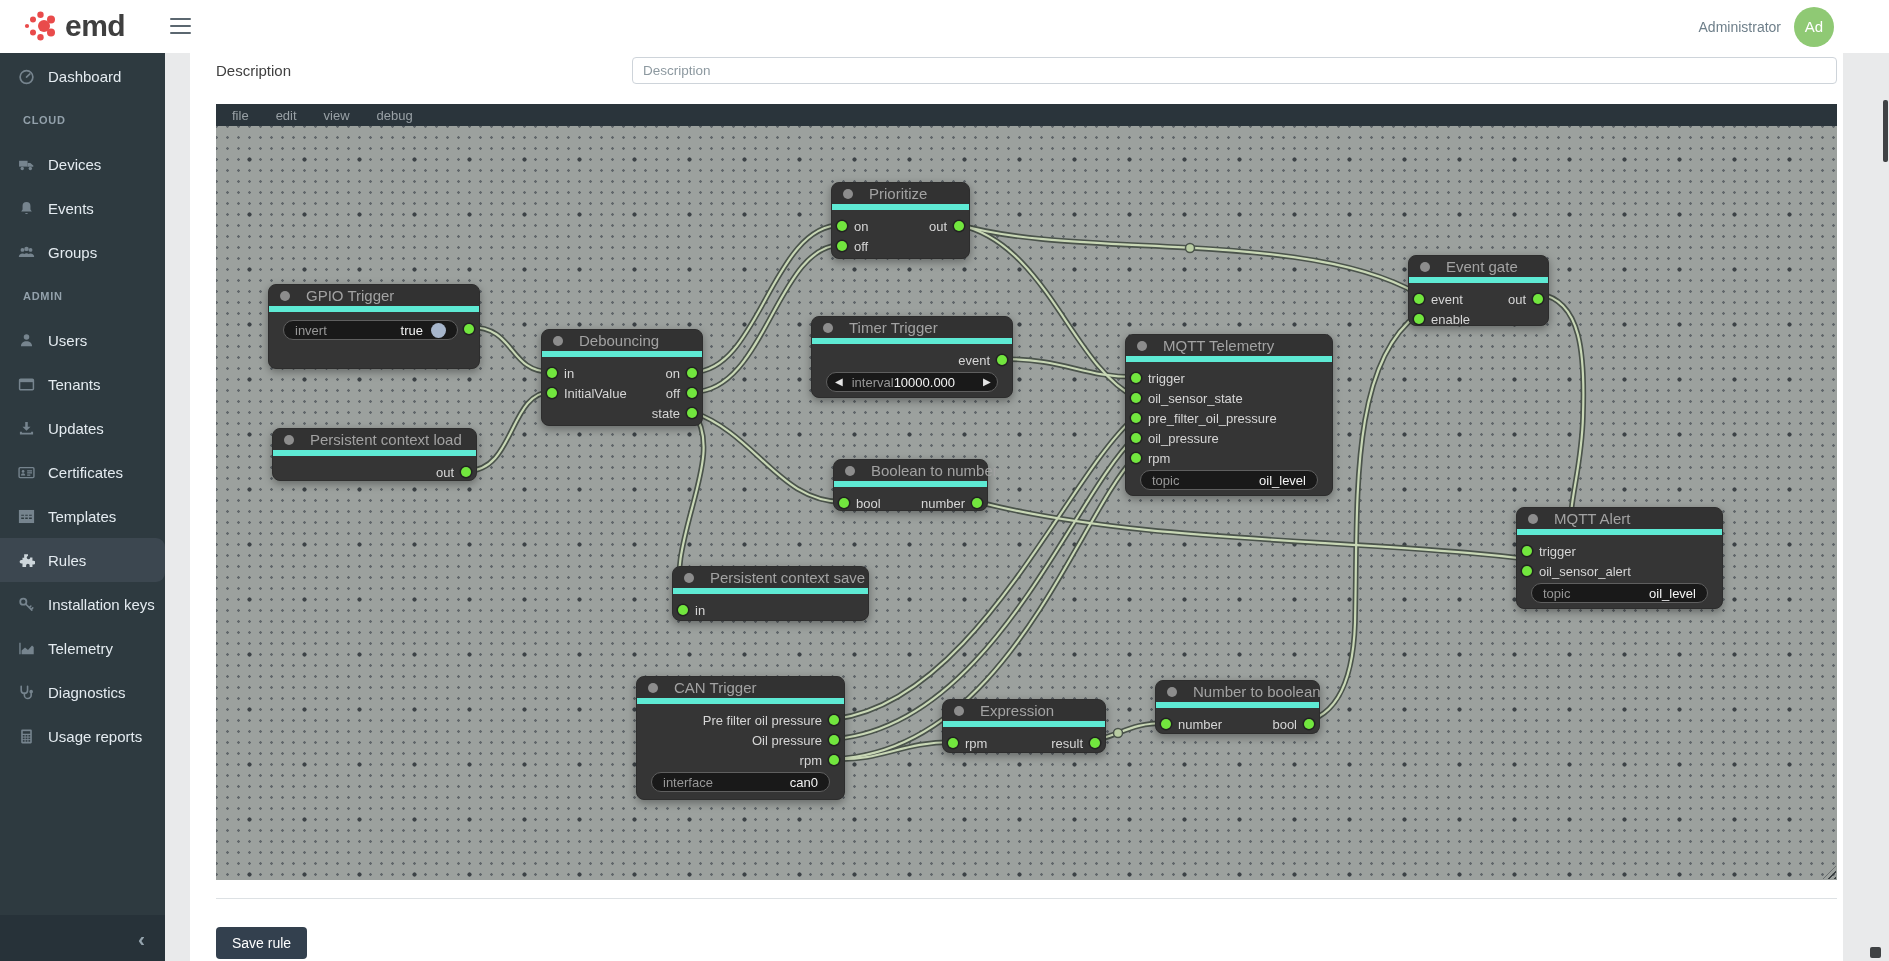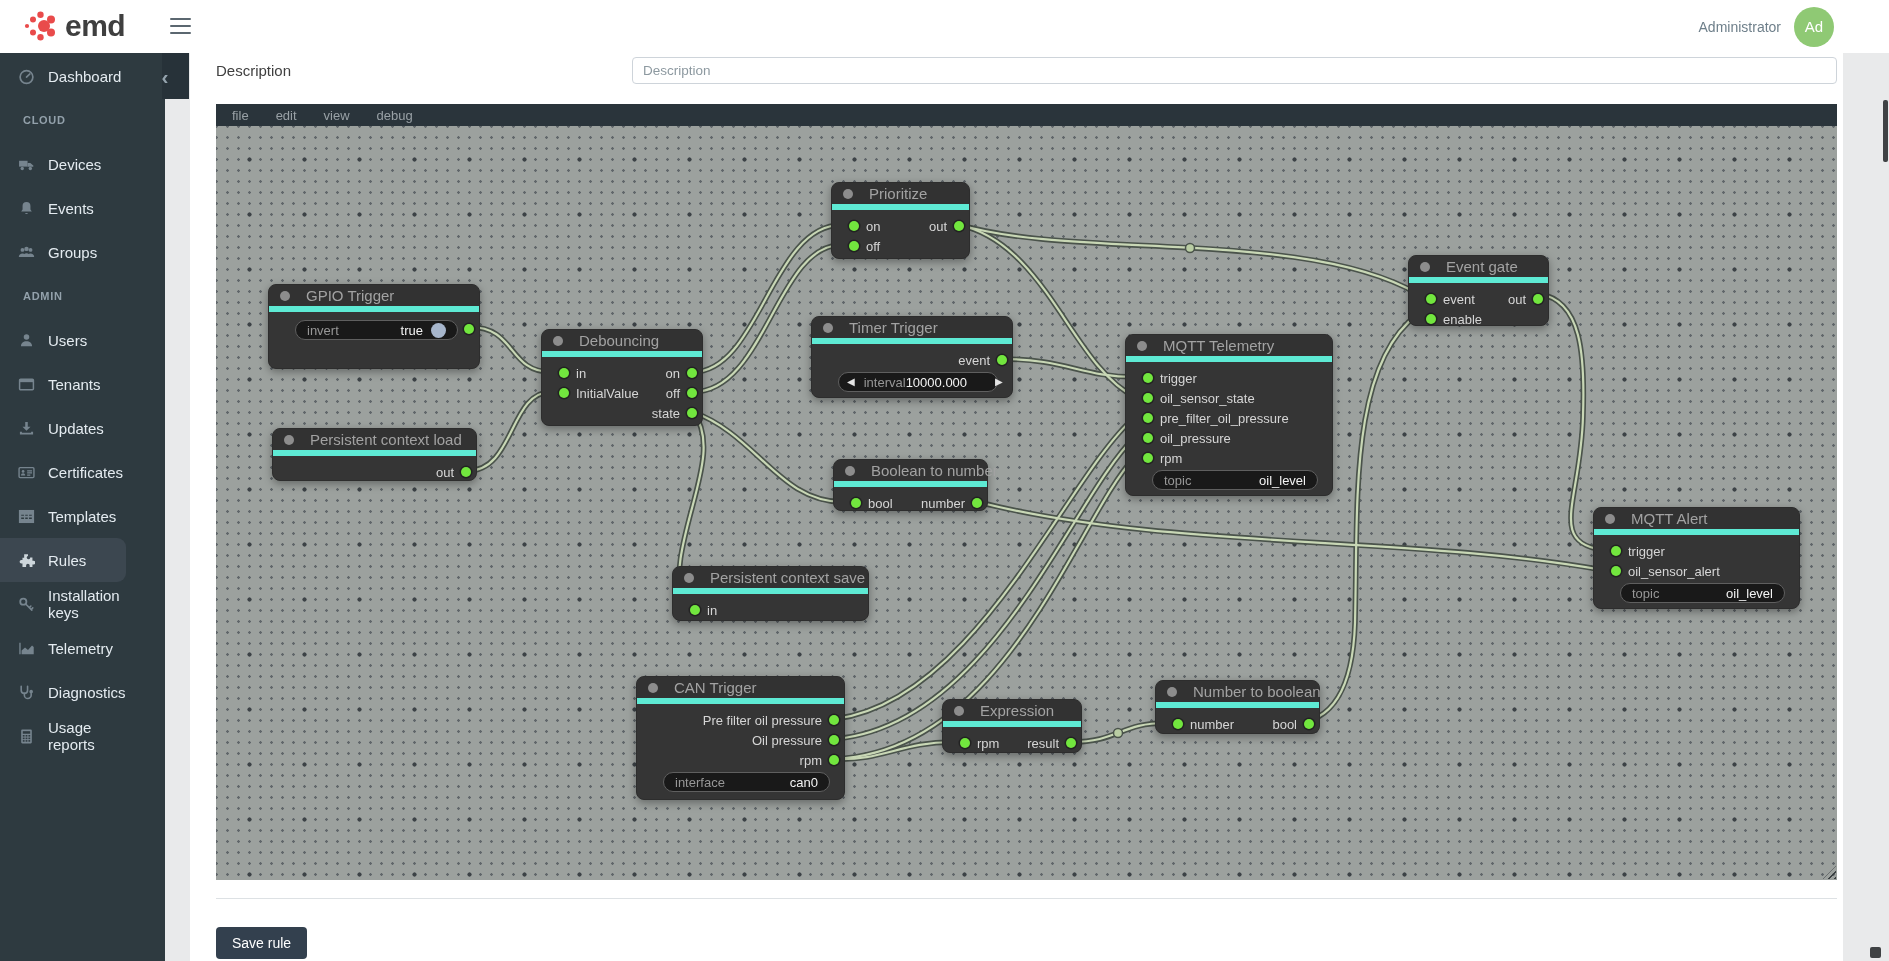--- a/index.html
+++ b/index.html
@@ -10,21 +10,21 @@
   .topbar{position:absolute;top:0;left:0;width:1889px;height:53px;background:#ffffff;z-index:6;}
   .logo{position:absolute;left:24px;top:10px;display:flex;align-items:center;gap:7px;}
   .logo-text{font-size:30px;font-weight:700;color:#3f3f3f;letter-spacing:-0.5px;line-height:32px;}
   .hamburger{position:absolute;left:170px;top:18px;width:21px;height:16px;display:flex;flex-direction:column;justify-content:space-between;cursor:pointer;}
   .hamburger span{display:block;height:2px;background:#5b6770;border-radius:1px;}
   .topbar-right{position:absolute;right:55px;top:0;height:53px;display:flex;align-items:center;gap:13px;}
   .user-name{font-size:14px;color:#6e7f8a;}
   .avatar{width:40px;height:40px;border-radius:50%;background:#8fc974;color:#fff;font-size:15px;display:flex;align-items:center;justify-content:center;}
 
   
-  .sidebar{position:absolute;top:53px;left:0;width:165px;height:908px;background:#2e3a40;z-index:5;display:flex;flex-direction:row;gap:36px;}
+  .sidebar{position:absolute;top:53px;left:0;width:165px;height:908px;background:#2e3a40;z-index:5;display:flex;flex-direction:column;gap:36px;}
   .sb-nav{flex:1;padding-top:1px;}
   .sb-item{height:44px;display:flex;align-items:center;padding-left:17px;gap:13px;cursor:pointer;}
   .sb-item.active{background:#3c4750;border-radius:0 9px 9px 0;}
   .sb-label{font-size:15px;color:#e4ebf0;}
   .sb-section{height:44px;display:flex;align-items:center;padding-left:23px;font-size:11px;font-weight:700;letter-spacing:.7px;color:#93a1ab;}
   .sb-ic{width:18px;height:18px;display:flex;align-items:center;justify-content:center;flex:none;}
   .sb-ic svg{width:17px;height:17px;fill:#76848e;stroke:none;}
   .sb-ic svg .st{fill:none;stroke:#76848e;}
   .sb-footer{height:46px;background:#273239;display:flex;align-items:center;justify-content:flex-end;padding-right:20px;cursor:pointer;}
   .collapse-chevron{color:#94a3ad;font-size:21px;font-weight:700;line-height:1;}
@@ -48,21 +48,21 @@
   .menubar .mitem{padding:0 14px 0 13px;font-size:13px;color:#99a1a6;cursor:pointer;}
   .menubar .mitem:first-child{margin-left:3px;}
 
   .wires{position:absolute;top:0;left:0;z-index:1;}
 
   
   .node{position:absolute;background:#353535;border:1px solid #2d2d2d;border-radius:8px;box-shadow:0 3px 8px rgba(0,0,0,.35);z-index:2;cursor:grab;}
   .node-title{height:27px;display:flex;align-items:center;gap:16px;padding:0 11px;border-bottom:6px solid #5eead4;background:#323232;border-radius:8px 8px 0 0;}
   .node-title .tdot{width:10px;height:10px;border-radius:50%;background:#8d8d8d;flex:none;}
   .node-title .ttext{font-size:15px;color:#a2a2a2;white-space:nowrap;}
-  .node-body{padding-top:6px;margin-left:12px;}
+  .node-body{padding-top:6px;}
   .row{height:20px;display:flex;align-items:center;}
   .port{display:flex;align-items:center;gap:7px;font-size:13px;color:#d6d6d6;white-space:nowrap;}
   .port.in{padding-left:5px;}
   .port.out{margin-left:auto;padding-right:5px;}
   .dot{width:10px;height:10px;border-radius:50%;background:#72e63e;box-shadow:0 0 0 1.5px rgba(15,15,15,.5);flex:none;}
 
   .widget{height:20px;background:#191919;border:1px solid #5f5f5f;border-radius:10px;display:flex;align-items:center;padding:0 11px;font-size:13px;margin:2px 14px 0;cursor:pointer;}
   .wlabel{color:#979797;}
   .wvalue{color:#f4f4f4;}
   .widget .spread{margin-left:auto;display:flex;align-items:center;}
@@ -553,21 +553,21 @@
         </div>
         <div class="row">
           <span class="port in">
               <span class="dot"></span>
               <span>enable</span>
             </span>
         </div>
       </div>
     </div>
 
-    <div class="node" style="left:1377px;top:403px;width:207px;height:102px;">
+    <div class="node" style="left:1300px;top:403px;width:207px;height:102px;">
       <div class="node-title">
           <span class="tdot"></span>
           <span class="ttext">MQTT Alert</span>
         </div>
       <div class="node-body">
         <div class="row">
             <span class="port in">
               <span class="dot"></span>
               <span>trigger</span>
             </span>
@@ -628,21 +628,21 @@
           </div>
         <div class="widget">
           <span class="wlabel">interface</span>
           <span class="spread">
               <span class="wvalue">can0</span>
             </span>
         </div>
       </div>
     </div>
 
-    <div class="node" style="left:726px;top:595px;width:140px;height:54px;">
+    <div class="node" style="left:726px;top:595px;width:164px;height:54px;">
       <div class="node-title">
           <span class="tdot"></span>
           <span class="ttext">Expression</span>
         </div>
       <div class="node-body">
         <div class="row">
           <span class="port in">
               <span class="dot"></span>
               <span>rpm</span>
             </span>

